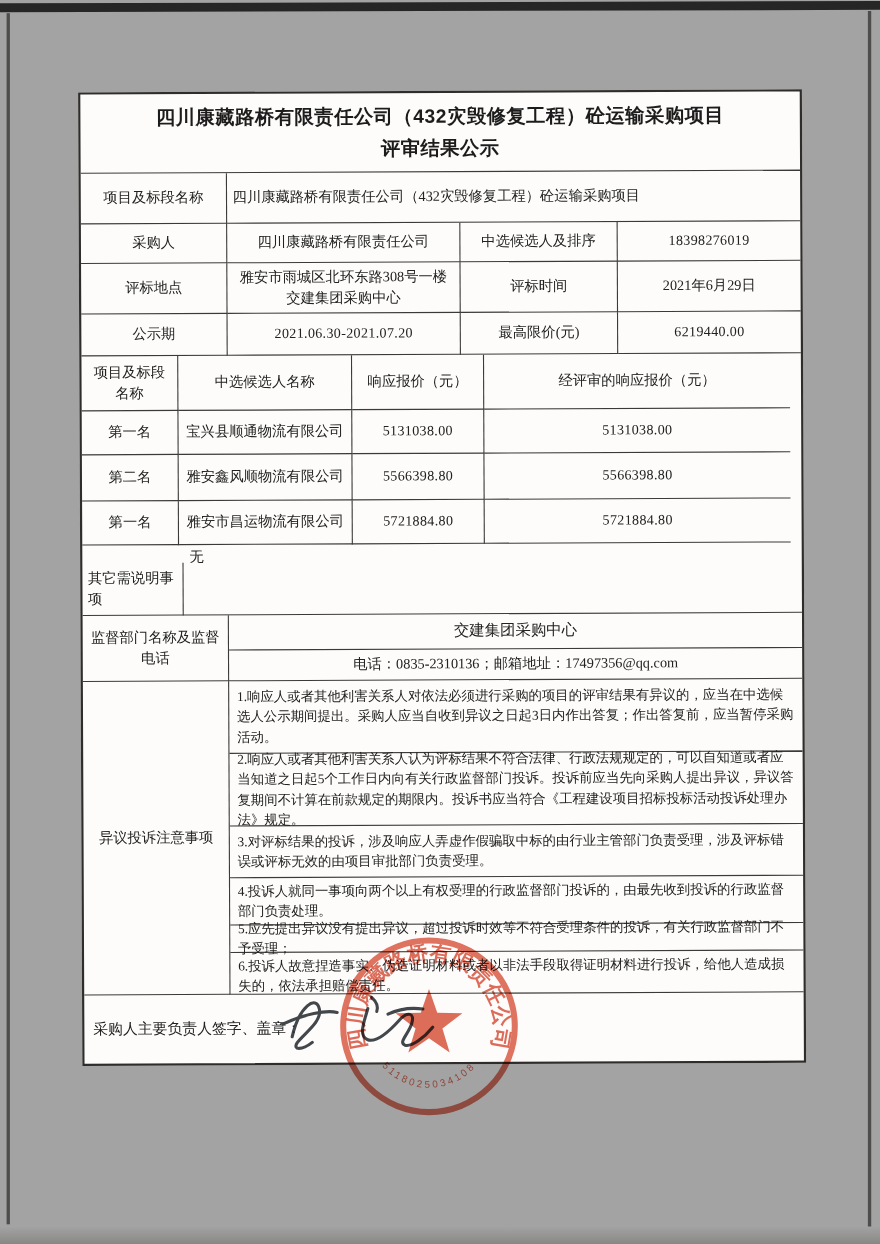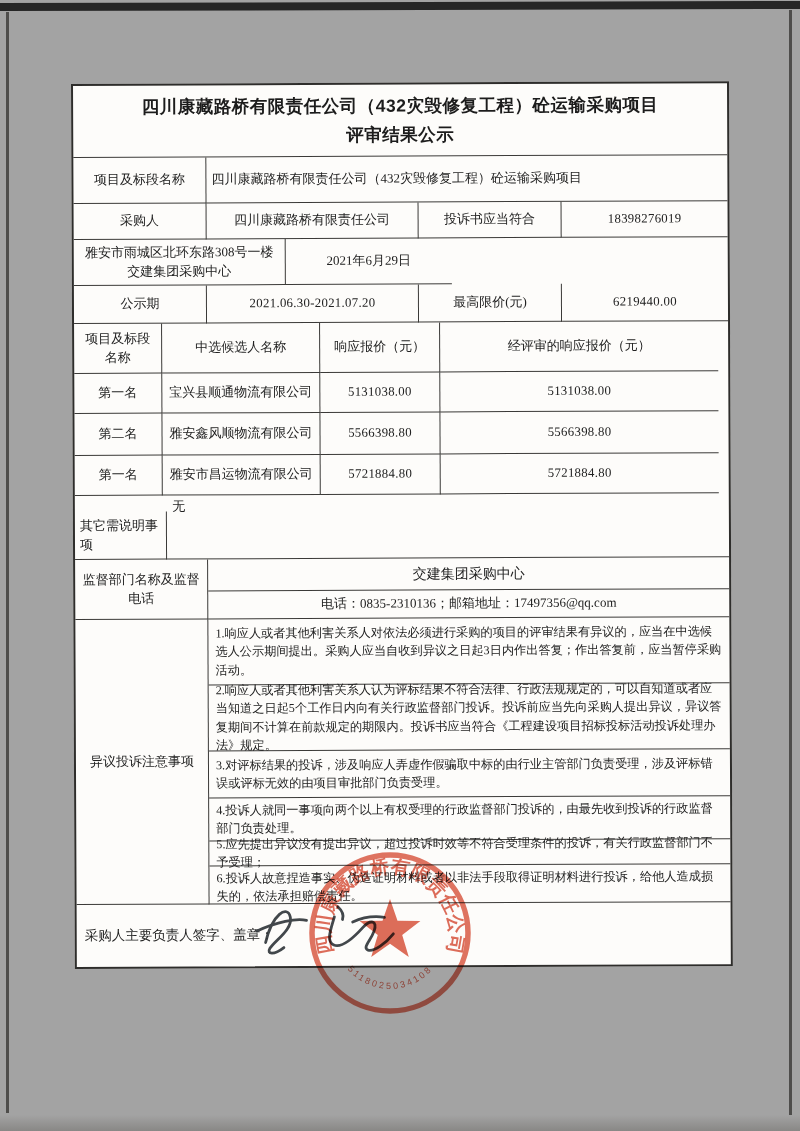--- a/index.html
+++ b/index.html
@@ -102,26 +102,28 @@
     </div>
 
     <div class="row r1">
       <div class="cell w-label">项目及标段名称</div>
       <div class="cell last w-wide left">四川康藏路桥有限责任公司（432灾毁修复工程）砼运输采购项目</div>
     </div>
 
     <div class="row r2">
       <div class="cell w-label">采购人</div>
       <div class="cell w-val">四川康藏路桥有限责任公司</div>
-      <div class="cell w-label2">投诉书应当符合</div>
+      <div class="cell w-label2">中选候选人及排序</div>
       <div class="cell last w-val2 num">18398276019</div>
     </div>
 
     <div class="row r3">
+      <div class="cell w-label">评标地点</div>
       <div class="cell w-val">雅安市雨城区北环东路308号一楼交建集团采购中心</div>
+      <div class="cell w-label2">评标时间</div>
       <div class="cell last w-val2">2021年6月29日</div>
     </div>
 
     <div class="row r4">
       <div class="cell w-label">公示期</div>
       <div class="cell w-val num">2021.06.30-2021.07.20</div>
       <div class="cell w-label2">最高限价(元)</div>
       <div class="cell last w-val2 num">6219440.00</div>
     </div>
 

